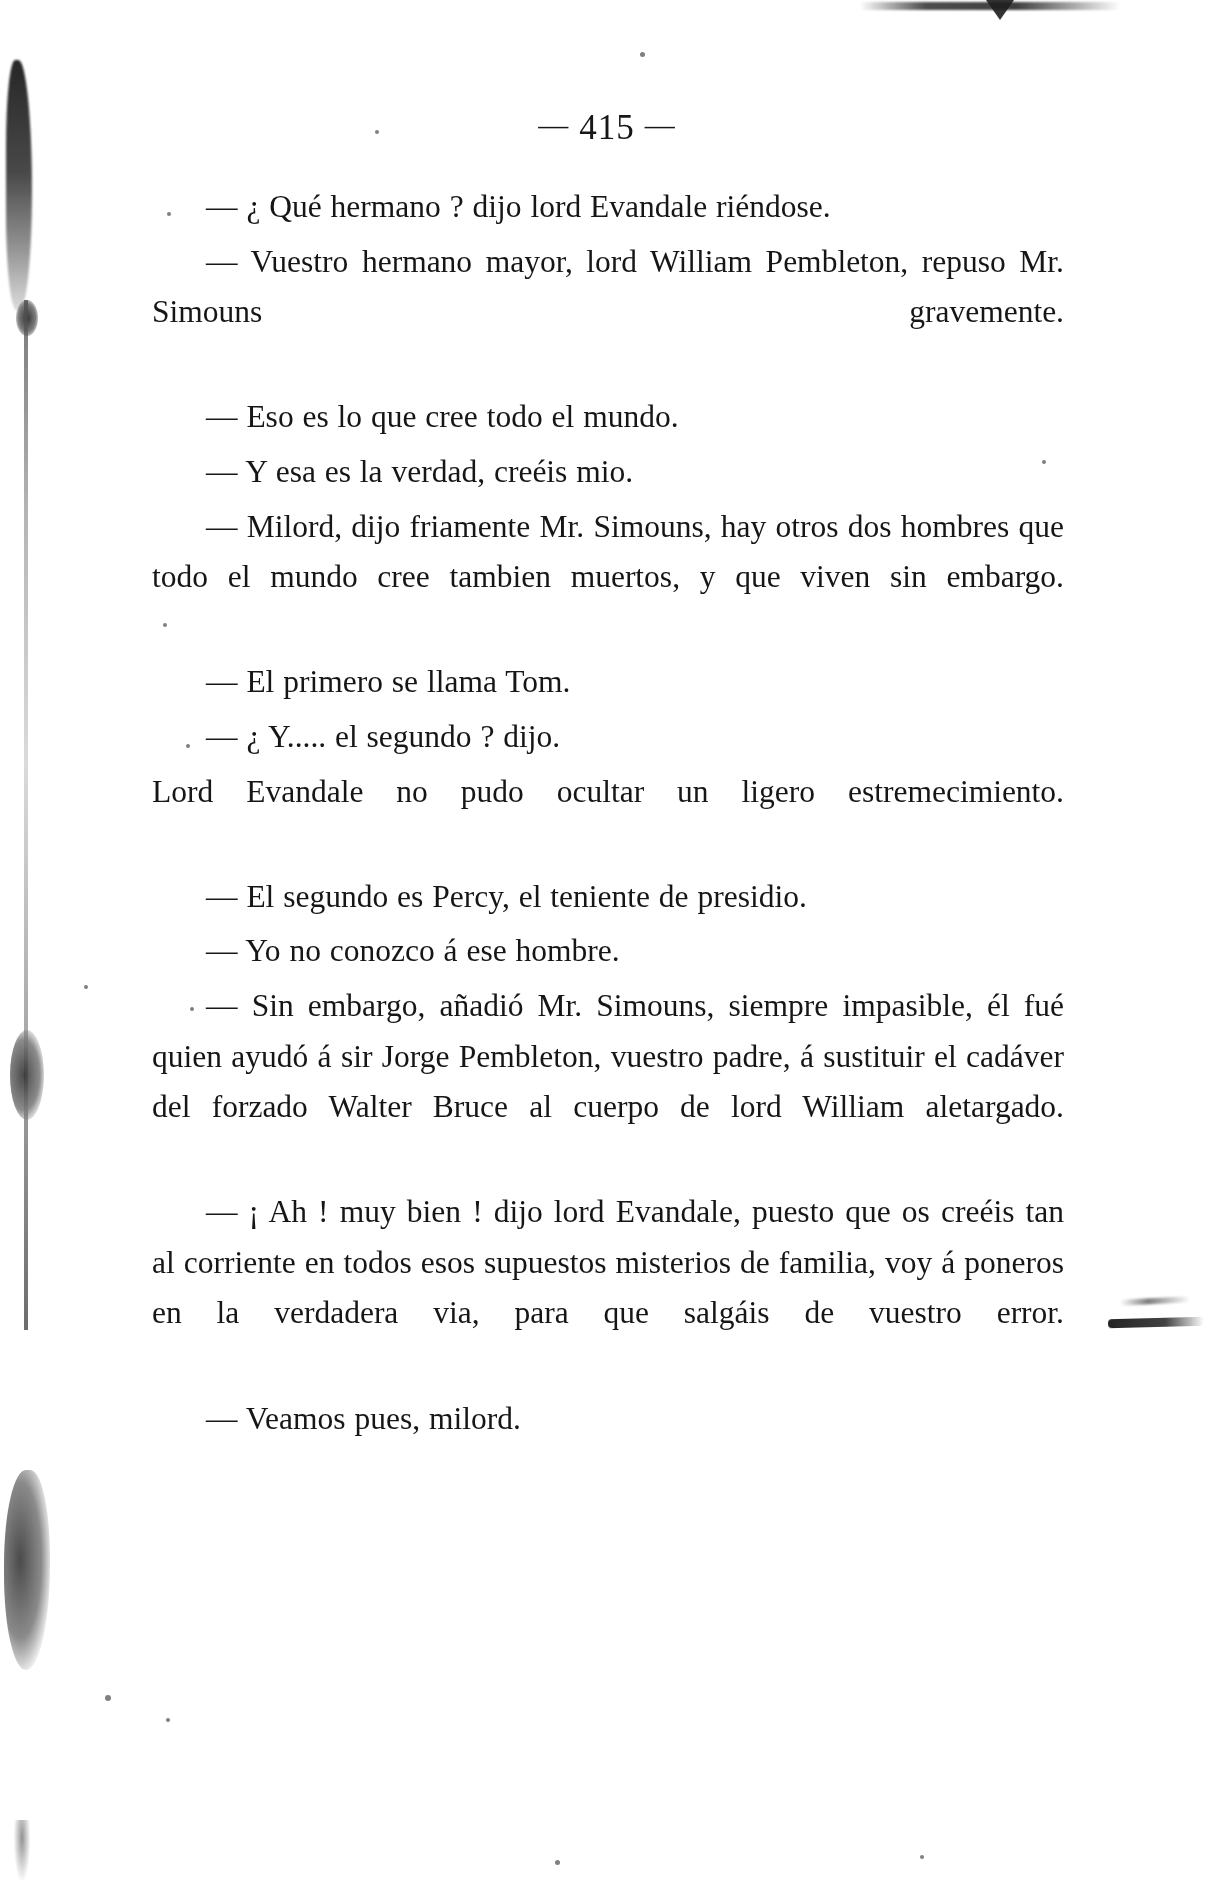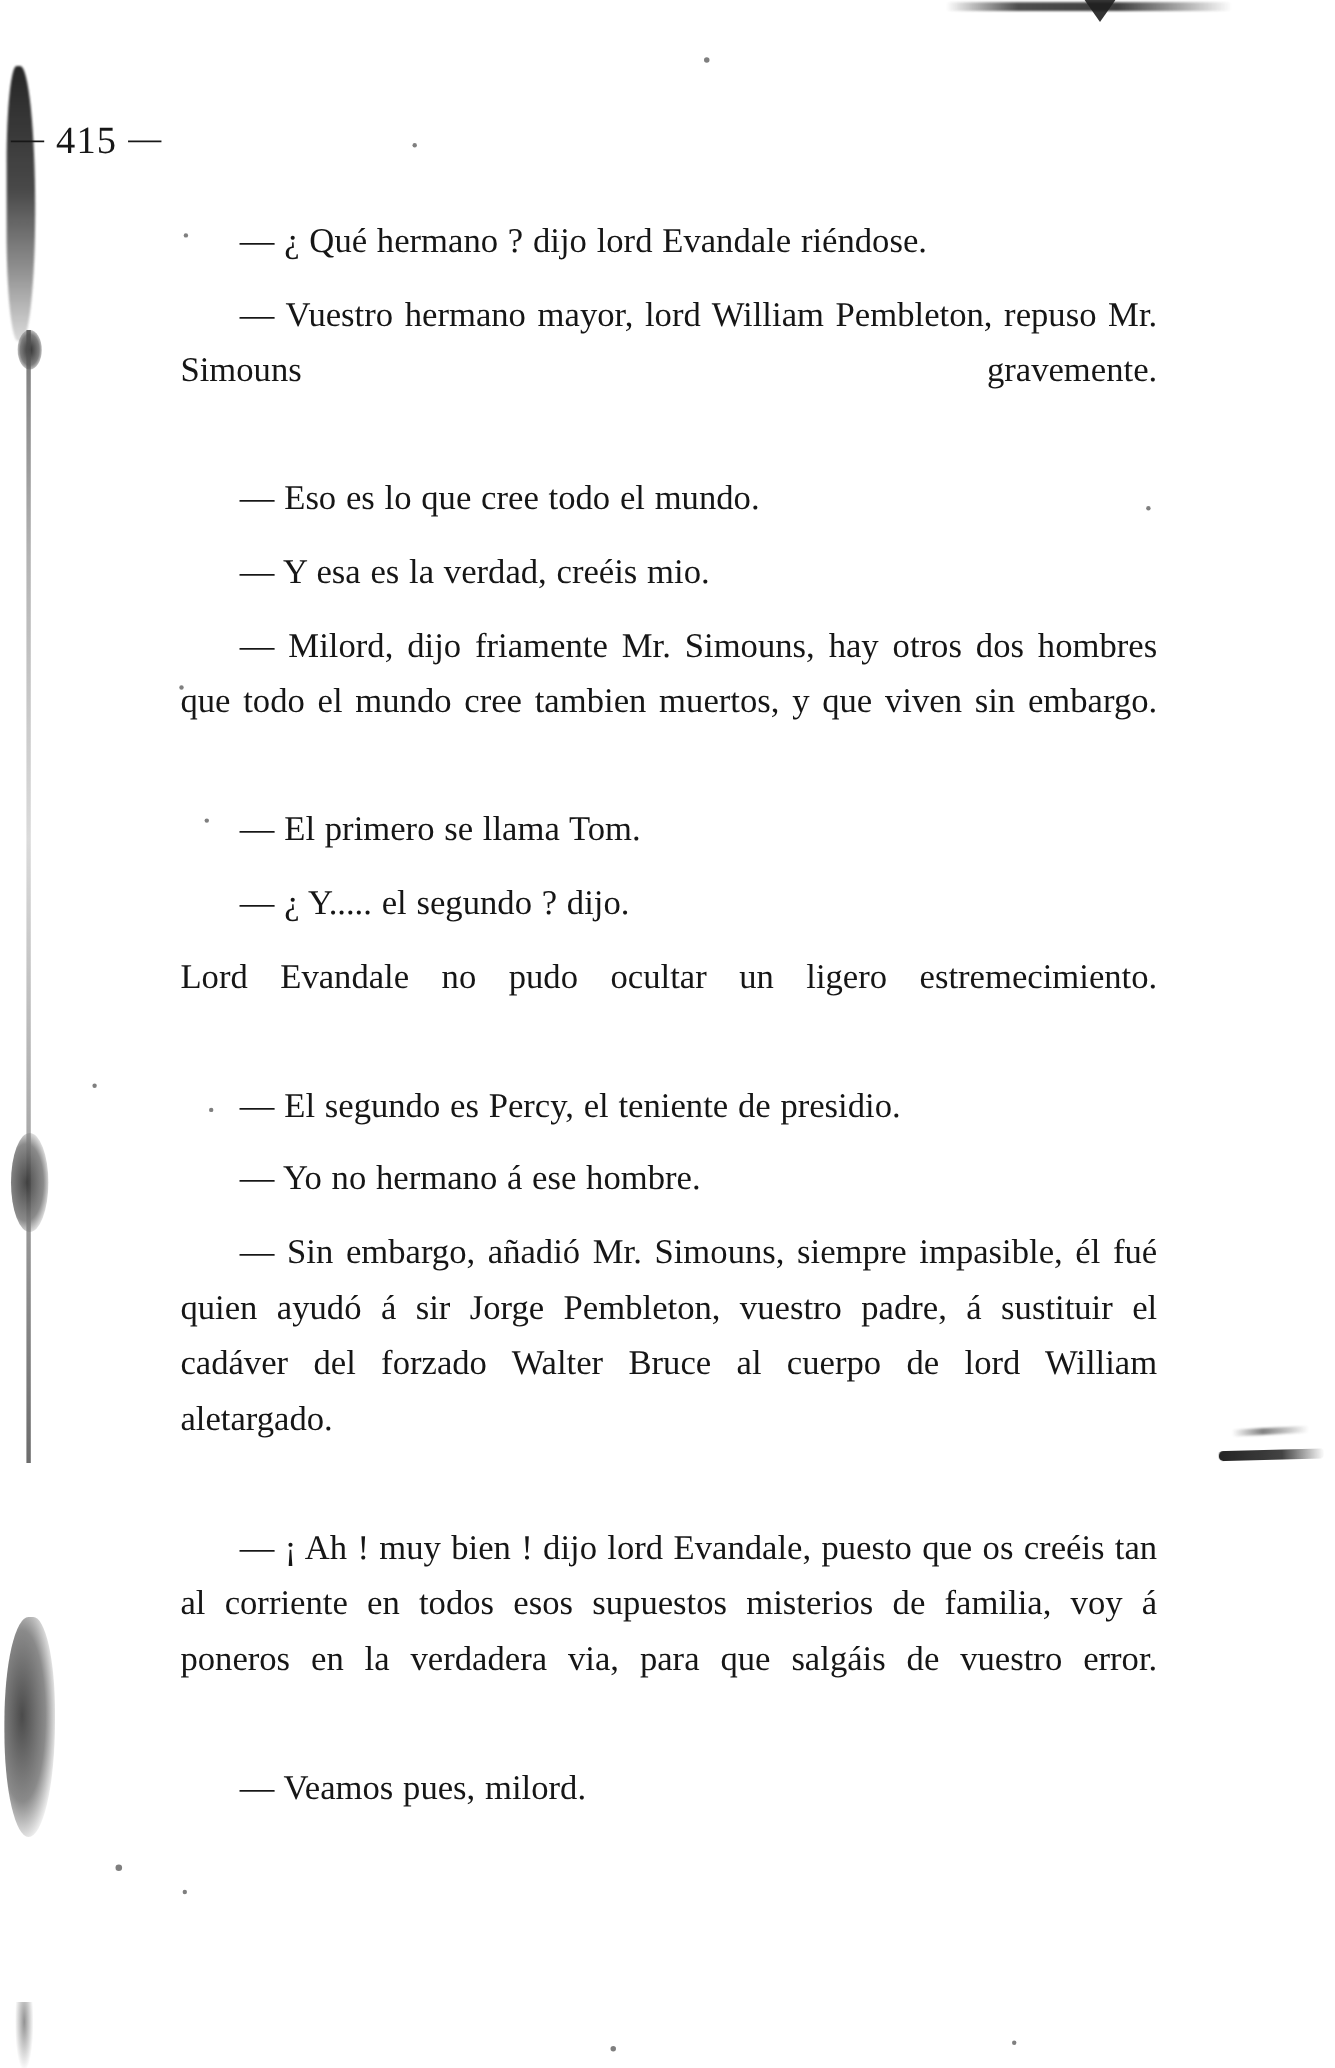--- a/index.html
+++ b/index.html
@@ -138,40 +138,40 @@
     left: 0;
     top: 0;
     width: 1214px;
     height: 1880px;
   }
   .folio {
     position: absolute;
     top: 108px;
     left: 0;
     width: 1214px;
-    text-align: left;
+    text-align: center;
     font-size: 35px;
     letter-spacing: 1px;
     color: #171717;
   }
   .folio .dash {
     font-size: 30px;
     padding: 0 10px;
     position: relative;
     top: -4px;
   }
 
   .body-text {
     position: absolute;
     top: 178px;
     left: 148px;
     width: 920px;
   }
   .para {
-    margin: 16px;
+    margin: 4px;
     font-size: 31.5px;
     line-height: 50.6px;
     text-align: justify;
     text-indent: 54px;
     color: #161616;
     word-spacing: 1px;
   }
   .para.no-indent {
     text-indent: 0;
   }
@@ -228,19 +228,19 @@
   <div class="body-text">
     <p class="para tight">— ¿ Qué hermano ? dijo lord Evandale riéndose.</p>
     <p class="para">— Vuestro hermano mayor, lord William Pembleton, repuso Mr. Simouns gravemente.</p>
     <p class="para tight">— Eso es lo que cree todo el mundo.</p>
     <p class="para tight">— Y esa es la verdad, creéis mio.</p>
     <p class="para">— Milord, dijo friamente Mr. Simouns, hay otros dos hombres que todo el mundo cree tambien muertos, y que viven sin embargo.</p>
     <p class="para tight">— El primero se llama Tom.</p>
     <p class="para tight">— ¿ Y..... el segundo ? dijo.</p>
     <p class="para no-indent">Lord Evandale no pudo ocultar un ligero estremecimiento.</p>
     <p class="para tight">— El segundo es Percy, el teniente de presidio.</p>
-    <p class="para tight">— Yo no hermano á ese hombre.</p>
+    <p class="para tight">— Yo no conozco á ese hombre.</p>
     <p class="para">— Sin embargo, añadió Mr. Simouns, siempre impasible, él fué quien ayudó á sir Jorge Pembleton, vuestro padre, á sustituir el cadáver del forzado Walter Bruce al cuerpo de lord William aletargado.</p>
     <p class="para">— ¡ Ah ! muy bien ! dijo lord Evandale, puesto que os creéis tan al corriente en todos esos supuestos misterios de familia, voy á poneros en la verdadera via, para que salgáis de vuestro error.</p>
     <p class="para tight">— Veamos pues, milord.</p>
   </div>
 
 </div>
 
 </body></html>

